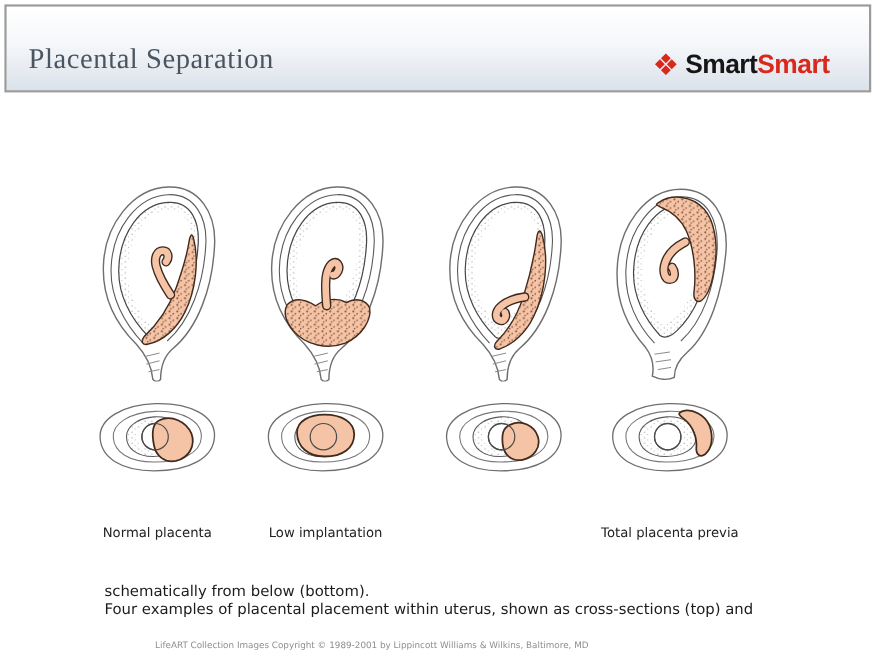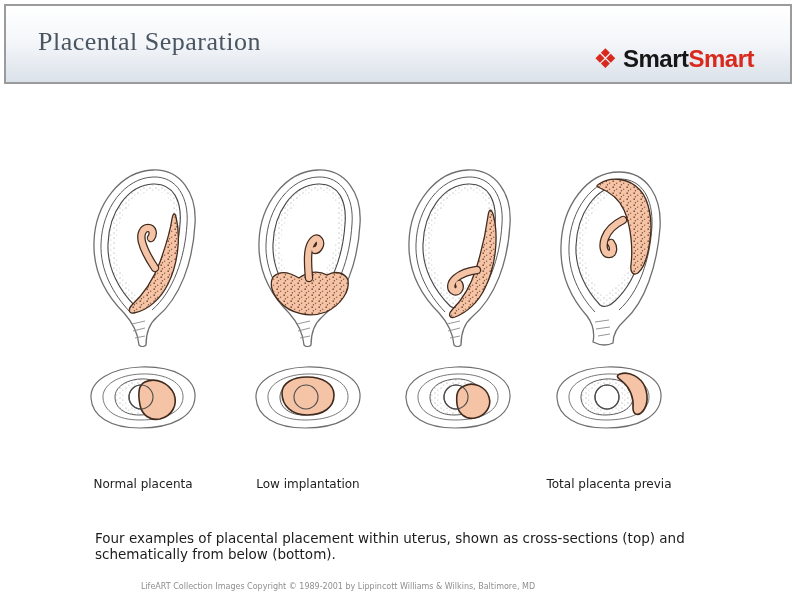--- a/index.html
+++ b/index.html
@@ -7,36 +7,36 @@
     width:800px;height:597px;position:relative;overflow:hidden;
     background:#ffffff;font-family:"DejaVu Sans",sans-serif;
   }
   
   .header{
     position:absolute;left:4px;top:4px;width:788px;height:80px;
     border:2px solid #9b9b9b;box-sizing:border-box;
     background:linear-gradient(180deg,#ffffff 0%,#f5f7fa 45%,#dbe2ea 100%);
   }
   .page-title{
-    position:absolute;left:16px;bottom:9px;margin:16px;
+    position:absolute;left:16px;bottom:9px;margin:4px;
     font-family:"Liberation Serif","DejaVu Serif",serif;
     font-size:26px;font-weight:400;color:#4a5562;letter-spacing:.5px;
   }
   .logo{
     position:absolute;right:36px;bottom:9px;
     display:flex;align-items:center;
     font-family:"Liberation Sans",sans-serif;font-weight:700;
     font-size:24px;letter-spacing:-.5px;white-space:nowrap;
   }
   .logo .diamonds{color:#d9281c;font-size:27px;margin-right:6px;font-weight:400;line-height:1;}
   .logo .smart{color:#161616;text-align:center;}
   .logo .draw{color:#d9281c;}
   
   .fig-col{position:absolute;top:0;width:160px;height:516px;}
-  .col-1{left:63px;} .col-2{left:228px;} .col-3{left:378px;} .col-4{left:529px;}
+  .col-1{left:63px;} .col-2{left:216px;} .col-3{left:378px;} .col-4{left:529px;}
   .fig-top{position:absolute;top:162px;left:20px;width:120px;height:185px;}
   .fig-bottom{position:absolute;top:357px;left:20px;width:120px;height:80px;}
   .fig-label{
     position:absolute;top:477px;left:0;width:160px;text-align:center;
     font-size:12px;color:#222222;white-space:nowrap;
   }
   
   .outer{fill:#ffffff;stroke:#6f6f6f;stroke-width:1.3;}
   .inner{fill:none;stroke:#5a5a5a;stroke-width:1;}
   .cavity{fill:url(#gstip);stroke:#474747;stroke-width:1.1;}
@@ -178,17 +178,17 @@
     <path class="b-in" d="M32,40 C32,30 43,23 57,22 C72,21 84,29 84,40 C84,51 72,58 56,58 C42,58 32,51 32,40 Z"></path>
     <ellipse class="b-clear" cx="57" cy="40" rx="16" ry="12"></ellipse>
     <circle class="b-os" cx="58" cy="40" r="12"></circle>
     <path class="b-plac" d="M71,17 C80,14 92,20 96,30 C100,41 98,51 92,56 C88,59 84,57 84,51 C85,41 81,31 74,25 C69,21 66,19 71,17 Z"></path>
     <circle class="b-os-top" cx="58" cy="40" r="12"></circle>
   </svg>
   <div class="fig-label">Total placenta previa</div>
 </div>
 
 <div class="caption">
+  <div>schematically from below (bottom).</div>
   <div>Four examples of placental placement within uterus, shown as cross-sections (top) and</div>
-  <div>schematically from below (bottom).</div>
 </div>
 
 <div class="footer">LifeART Collection Images Copyright © 1989-2001 by Lippincott Williams &amp; Wilkins, Baltimore, MD</div>
 
 </body></html>

